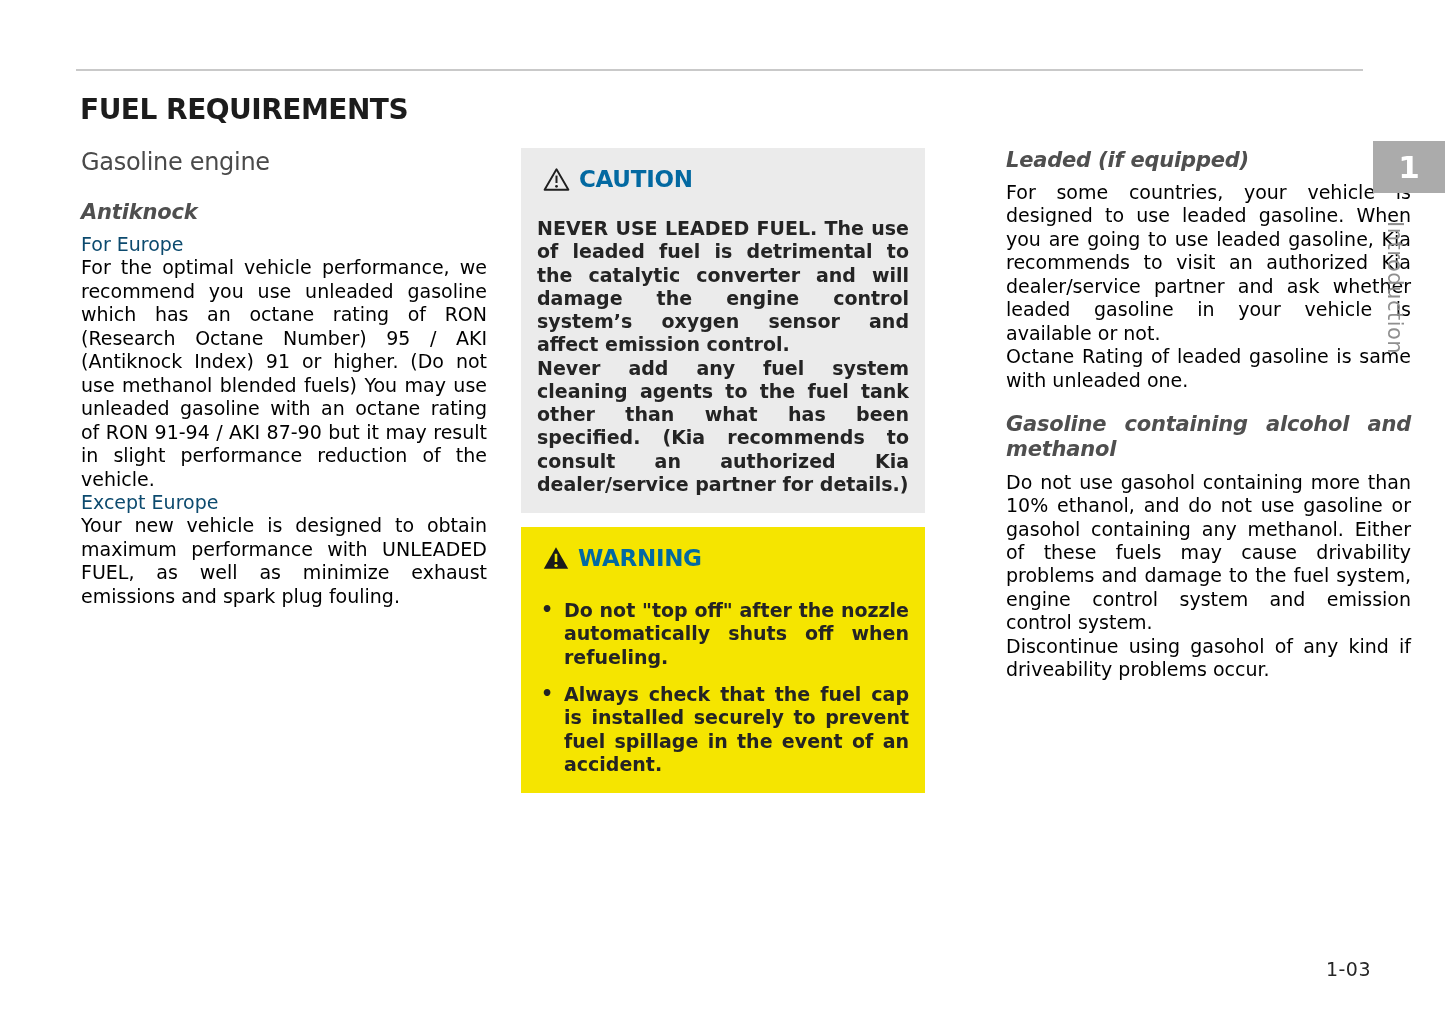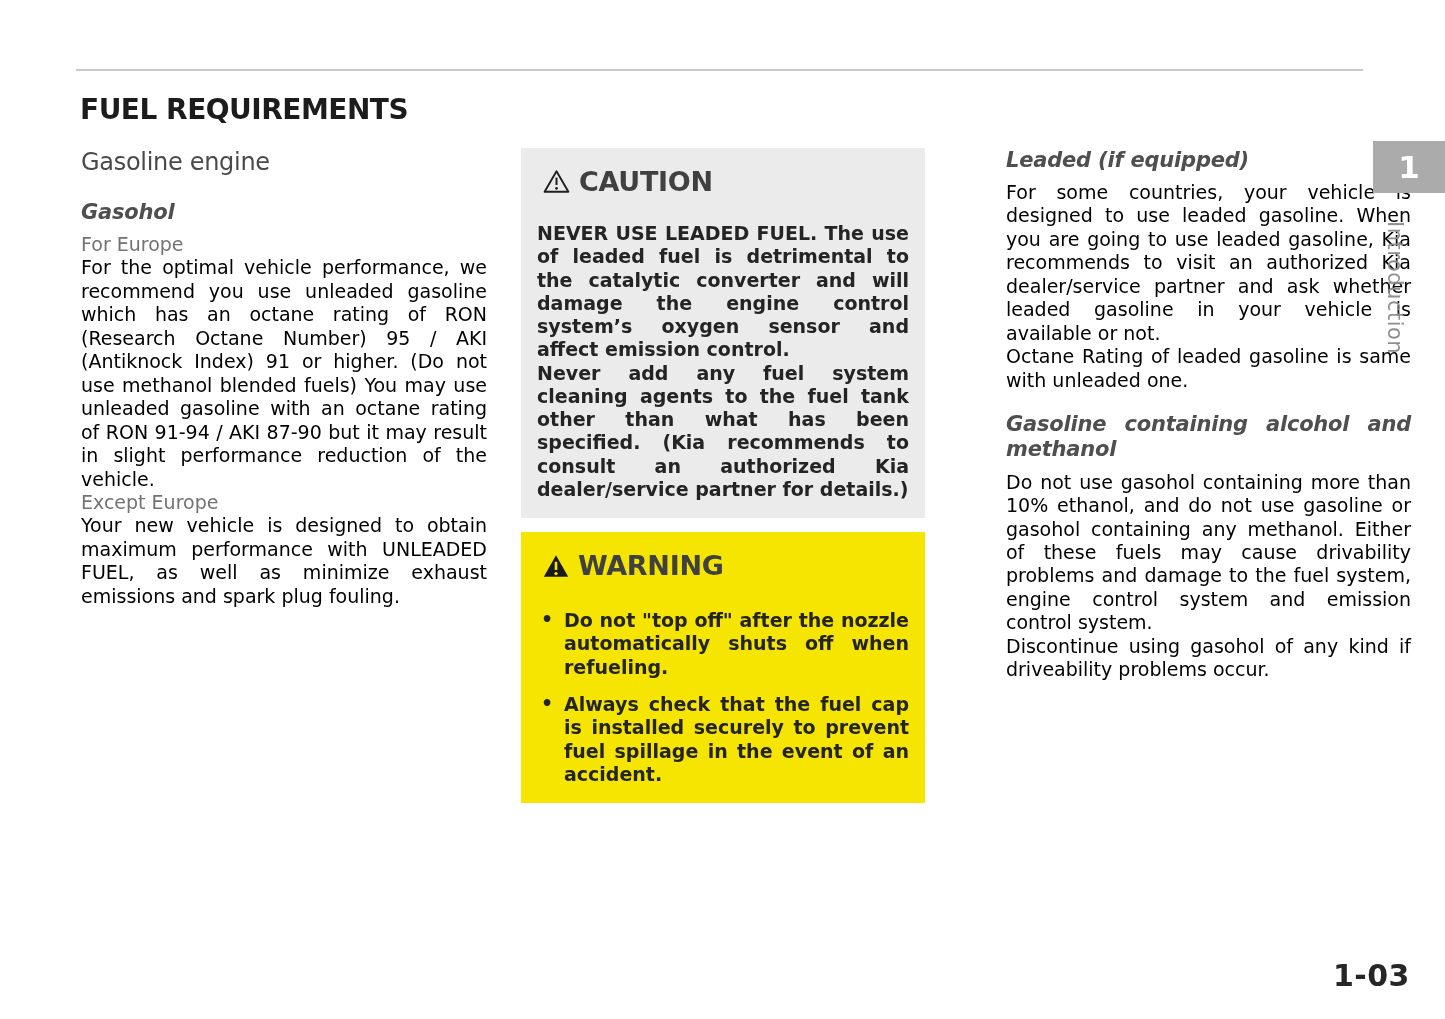--- a/index.html
+++ b/index.html
@@ -33,30 +33,30 @@
   }
   .italic-heading {
     font-size: 21px; font-weight: bold; font-style: italic; color: #4f4f4f;
     margin-bottom: 9px; letter-spacing: -0.2px;
   }
   .italic-heading.justified { text-align: justify; line-height: 1.18; }
   .body-text {
     font-size: 19px; line-height: 1.235; color: #000000;
     text-align: justify;
   }
-  .plain-label { font-size: 19px; line-height: 1.235; color: #737373; }
+  .plain-label { font-size: 19px; line-height: 1.235; color: #0c4a6e; }
   .mt20 { margin-top: 20px; }
 
   
   .notice-box { width: 404px; padding: 15px 16px 17px 16px; }
   .caution-box { background: #ebebeb; }
   .warning-box { background: #f5e500; margin-top: 14px; }
   .box-title {
     display: flex; align-items: center; gap: 9px;
-    font-size: 27px; font-weight: bold; color: #404040;
+    font-size: 23px; font-weight: bold; color: #0369a1;
     margin: 3px 0 0 6px; letter-spacing: -0.3px;
   }
   .box-title .icon { display: inline-flex; flex: 0 0 auto; }
   .box-body {
     margin-top: 25px;
     font-size: 19px; font-weight: bold; line-height: 1.225;
     color: #242424; text-align: justify;
   }
   .warning-box .box-body { margin-top: 28px; }
   .bullet-item {
@@ -75,36 +75,36 @@
     background: #ababab; color: #ffffff;
     display: flex; align-items: center; justify-content: center;
     font-size: 31px; font-weight: bold;
   }
   .chapter-name {
     position: absolute; left: 1383px; top: 221px;
     writing-mode: vertical-rl;
     font-size: 21px; color: #8f8f8f; letter-spacing: 0.5px;
   }
   .page-number {
-    position: absolute; left: 1284px; top: 958px; width: 126px;
-    text-align: right; font-size: 30px; color: #262626; letter-spacing: 0.5px; font-weight: bold;
+    position: absolute; left: 1245px; top: 958px; width: 126px;
+    text-align: right; font-size: 19px; color: #262626; letter-spacing: 0.5px;
   }
 </style>
 </head>
 <body>
 
 <div class="page">
 
   <div class="top-rule"></div>
 
   <h1 class="main-title">FUEL REQUIREMENTS</h1>
 
   <div class="col col-left">
     <div class="section-heading">Gasoline engine</div>
-    <div class="italic-heading">Gasohol</div>
+    <div class="italic-heading">Antiknock</div>
     <div class="plain-label">For Europe</div>
     <p class="body-text">For the optimal vehicle performance, we recommend you use unleaded gasoline which has an octane rating of RON (Research Octane Number) 95 / AKI (Antiknock Index) 91 or higher. (Do not use methanol blended fuels) You may use unleaded gasoline with an octane rating of RON 91-94 / AKI 87-90 but it may result in slight performance reduction of the vehicle.</p>
     <div class="plain-label">Except Europe</div>
     <p class="body-text">Your new vehicle is designed to obtain maximum performance with UNLEADED FUEL, as well as minimize exhaust emissions and spark plug fouling.</p>
   </div>
 
   <div class="col col-mid">
 
     <div class="notice-box caution-box">
       <div class="box-title">

